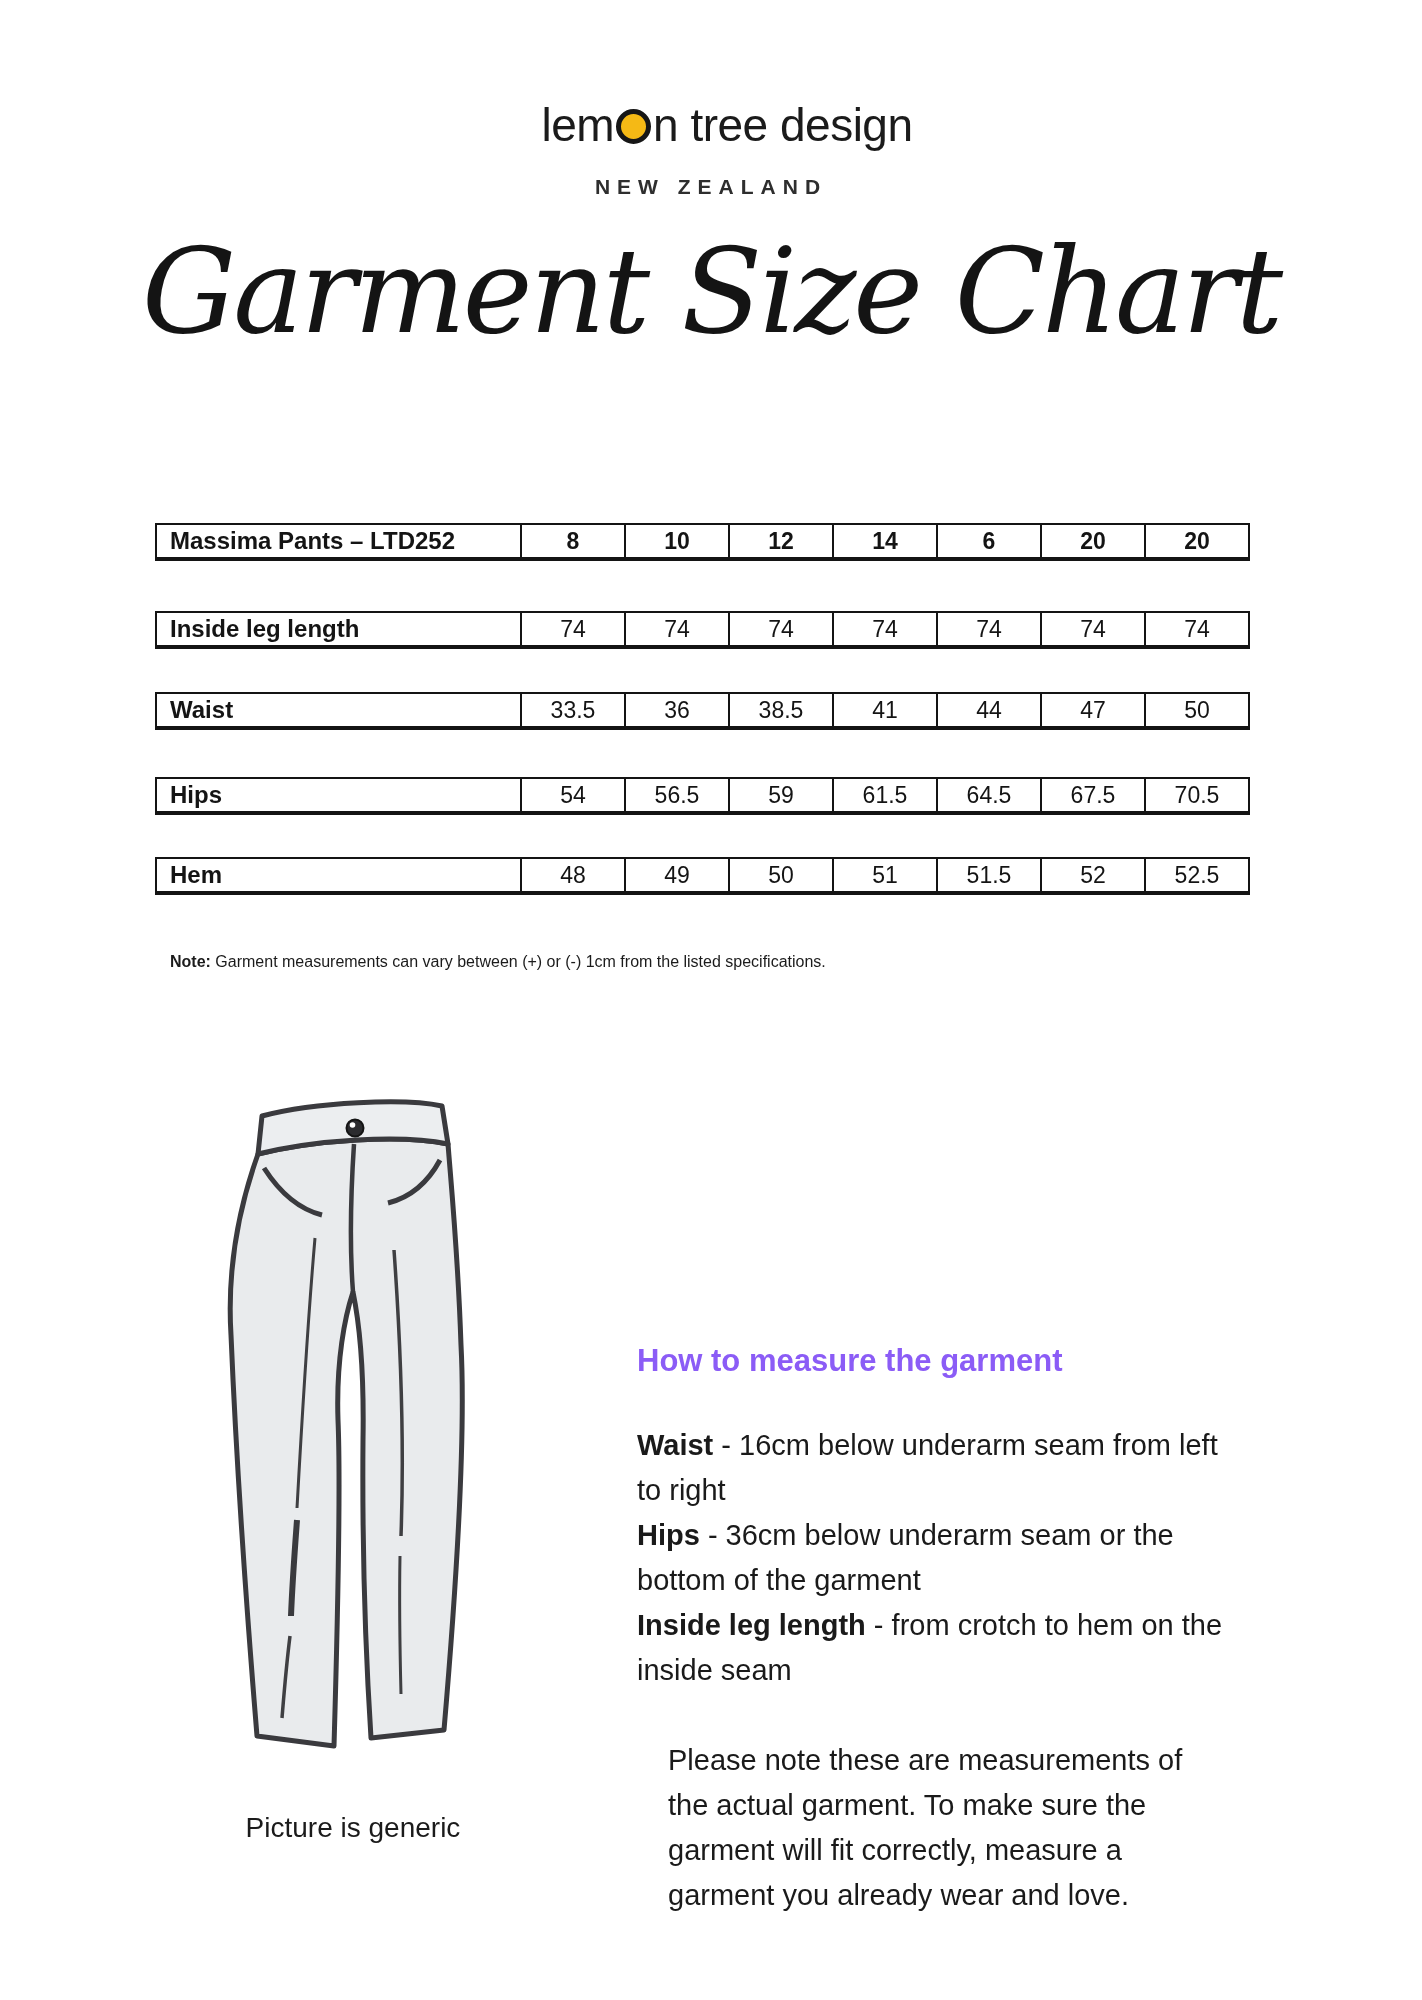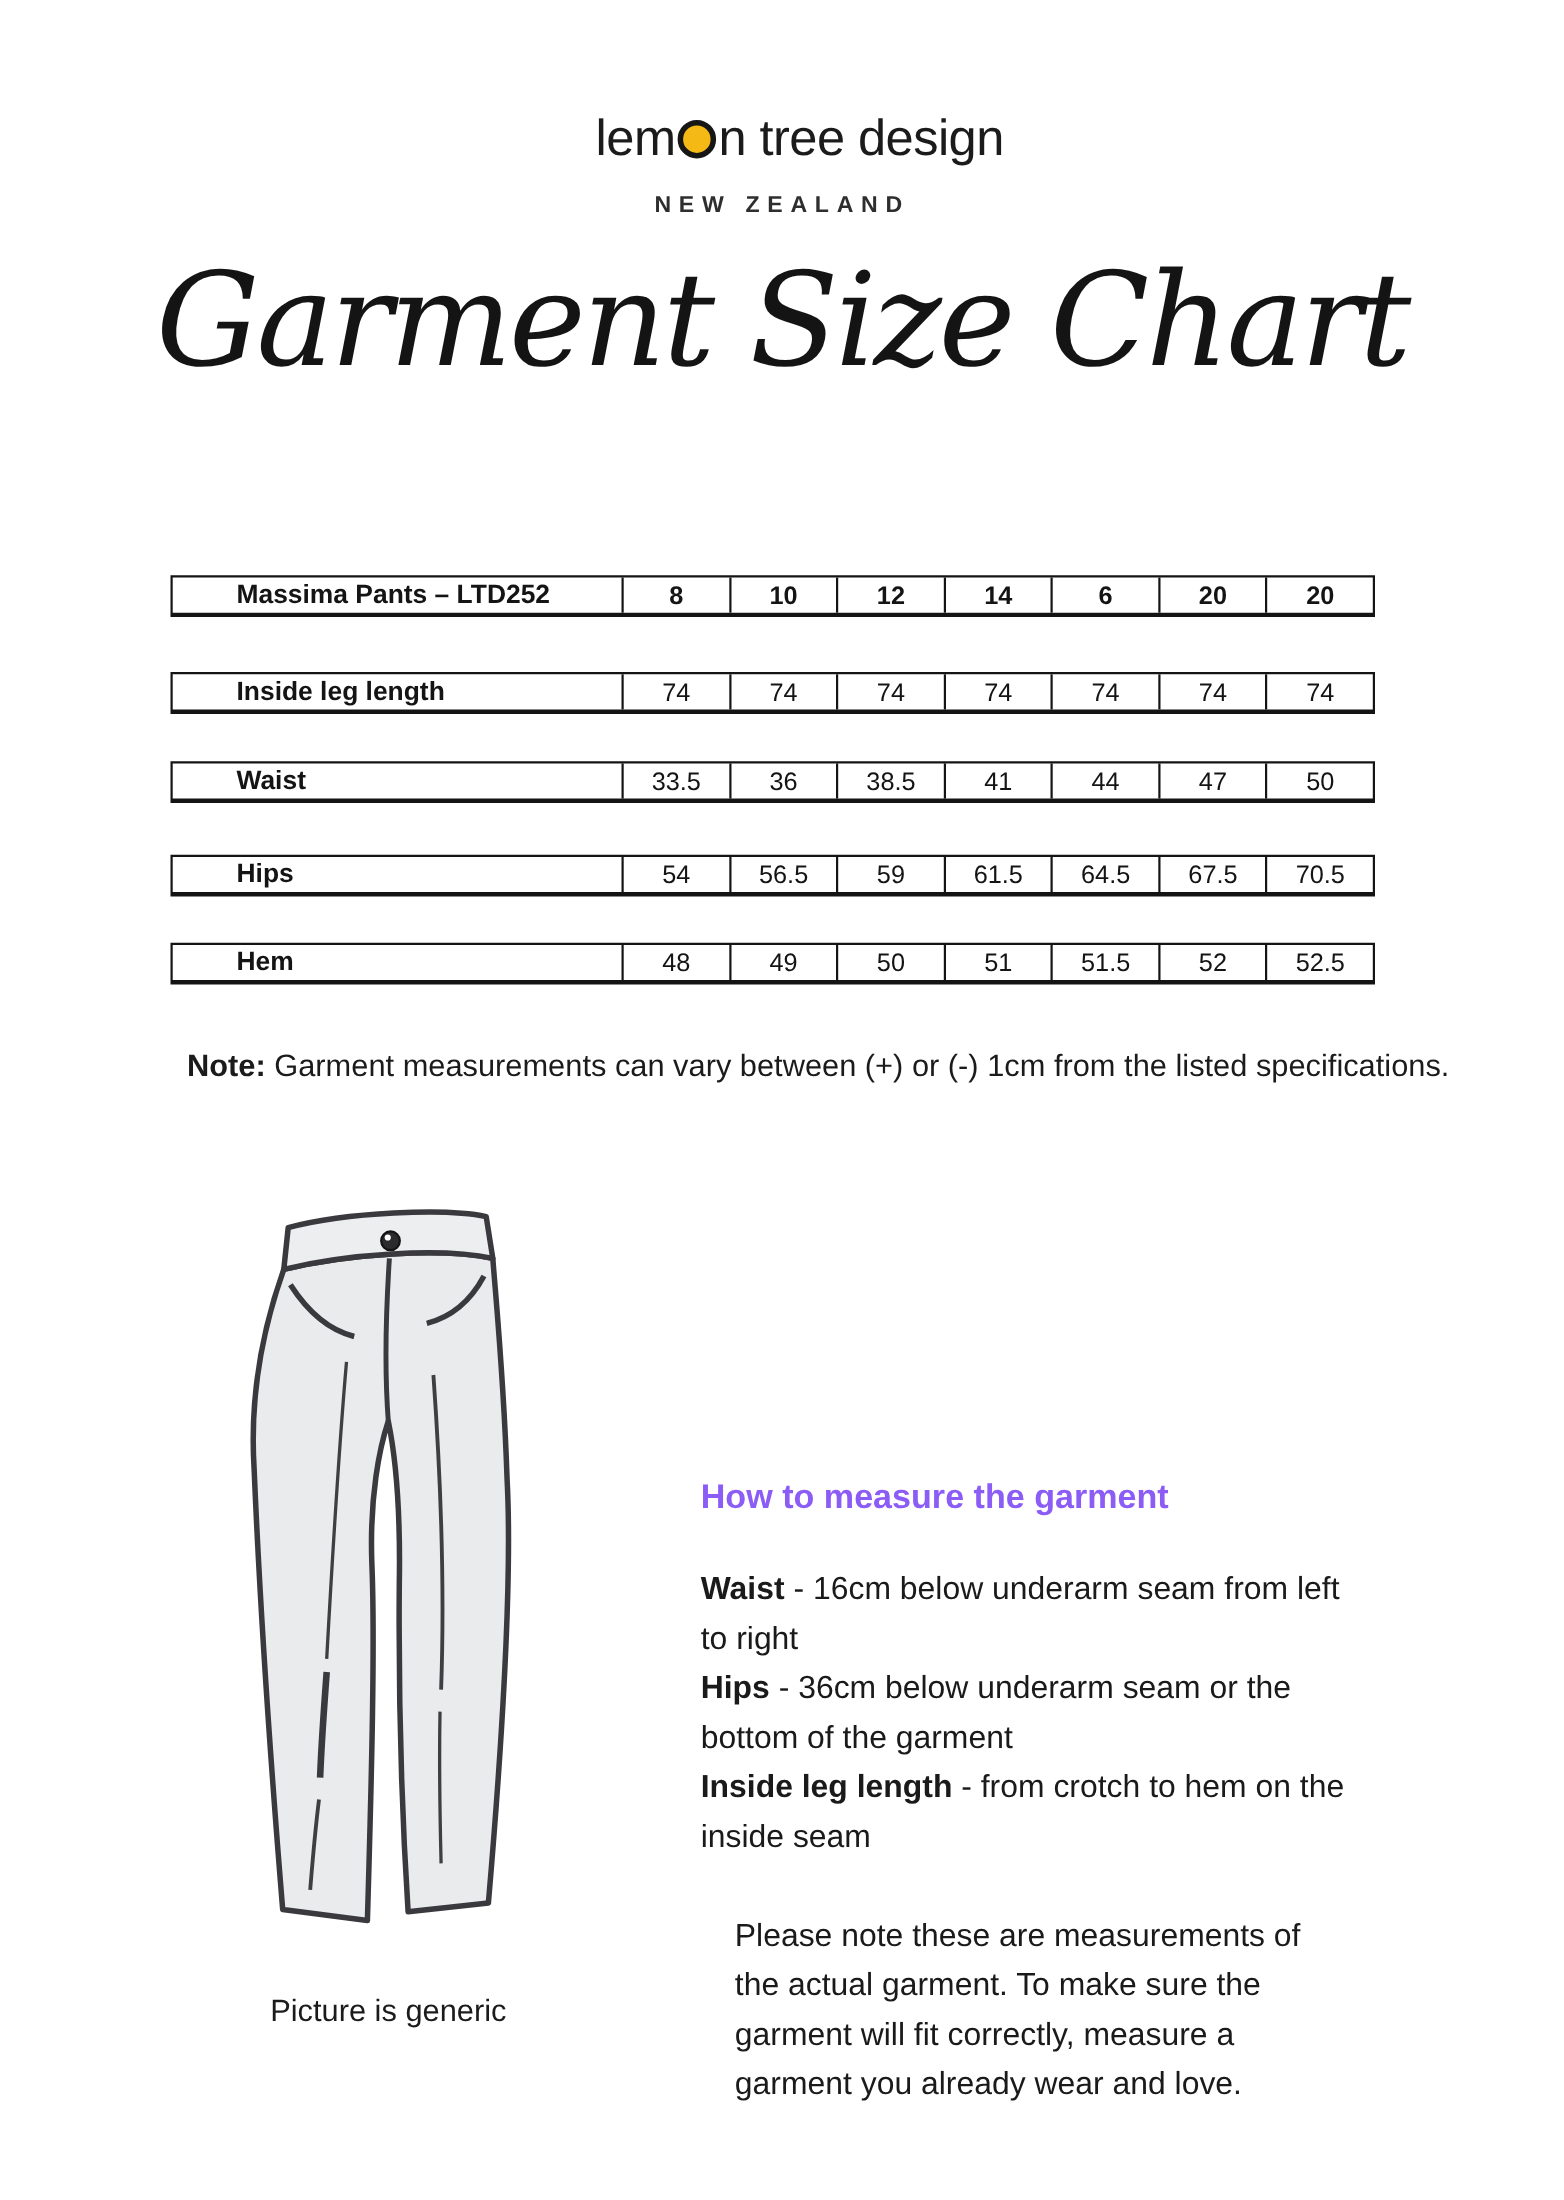--- a/index.html
+++ b/index.html
@@ -14,27 +14,27 @@
     background:#f5b915;border:5px solid #161616;vertical-align:-3px;margin:0 2px;}
   .brand-country{position:absolute;top:175px;left:0;width:100%;text-align:center;
     font-size:21px;font-weight:700;letter-spacing:7px;color:#2e2e2e;}
   .script-title{position:absolute;top:222px;left:0;width:100%;text-align:center;
     font-family:"DejaVu Serif", serif;font-style:italic;font-weight:400;
     font-size:118px;letter-spacing:-3px;color:#141414;white-space:nowrap;}
   
   .size-row{position:absolute;left:155px;width:1095px;height:38px;display:flex;
     box-sizing:border-box;border:2px solid #141414;border-bottom-width:4px;background:#fff;}
   .size-row .label{flex:0 0 363px;display:flex;align-items:center;padding-left:13px;
-    font-weight:700;font-size:24px;box-sizing:border-box;margin-left:45px;}
+    font-weight:700;font-size:24px;box-sizing:border-box;}
   .size-row .val{flex:1 1 0;display:flex;align-items:center;justify-content:center;
     border-left:2px solid #141414;font-size:23px;box-sizing:border-box;}
   .size-row.header .val{font-weight:700;}
   .row-1{top:523px;} .row-2{top:611px;} .row-3{top:692px;} .row-4{top:777px;} .row-5{top:857px;}
   
-  .note{position:absolute;left:170px;top:953px;font-size:28px;color:#1b1b1b;}
+  .note{position:absolute;left:170px;top:953px;font-size:16px;color:#1b1b1b;}
   .note b{font-weight:700;}
   
   .pants-wrap{position:absolute;left:220px;top:1088px;width:265px;height:700px;}
   .pants-caption{position:absolute;left:222px;top:1812px;width:262px;text-align:center;
     font-size:28px;color:#1b1b1b;}
   
   .howto{position:absolute;left:637px;top:1342px;width:585px;font-size:29px;
     line-height:45px;color:#1a1a1a;}
   .howto h2{margin:0 0 43px 0;font-size:31px;line-height:38px;font-weight:700;color:#8b5cf6;}
   .howto .item b{font-weight:700;}

